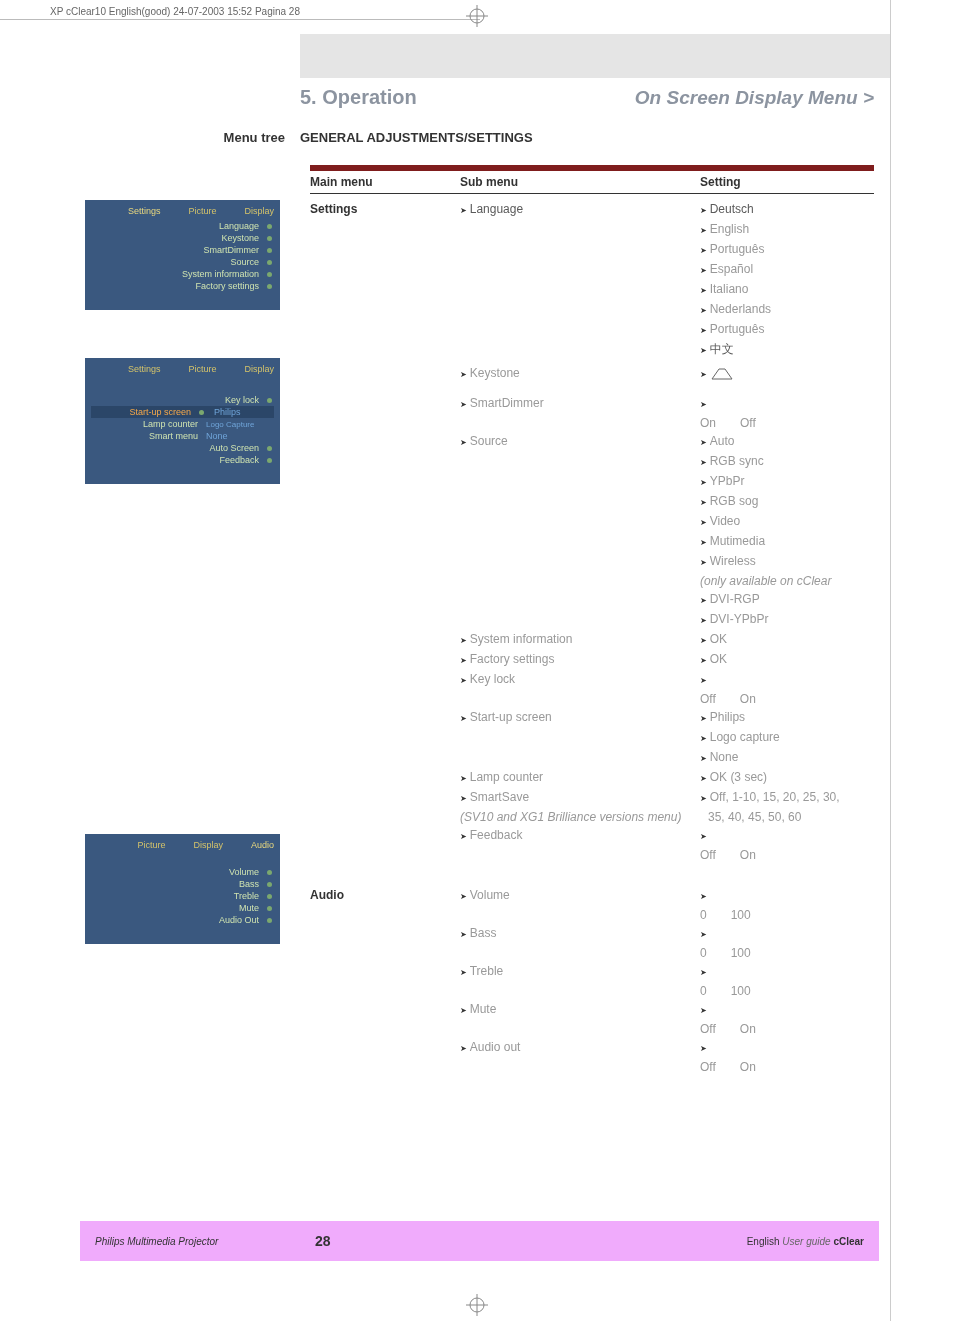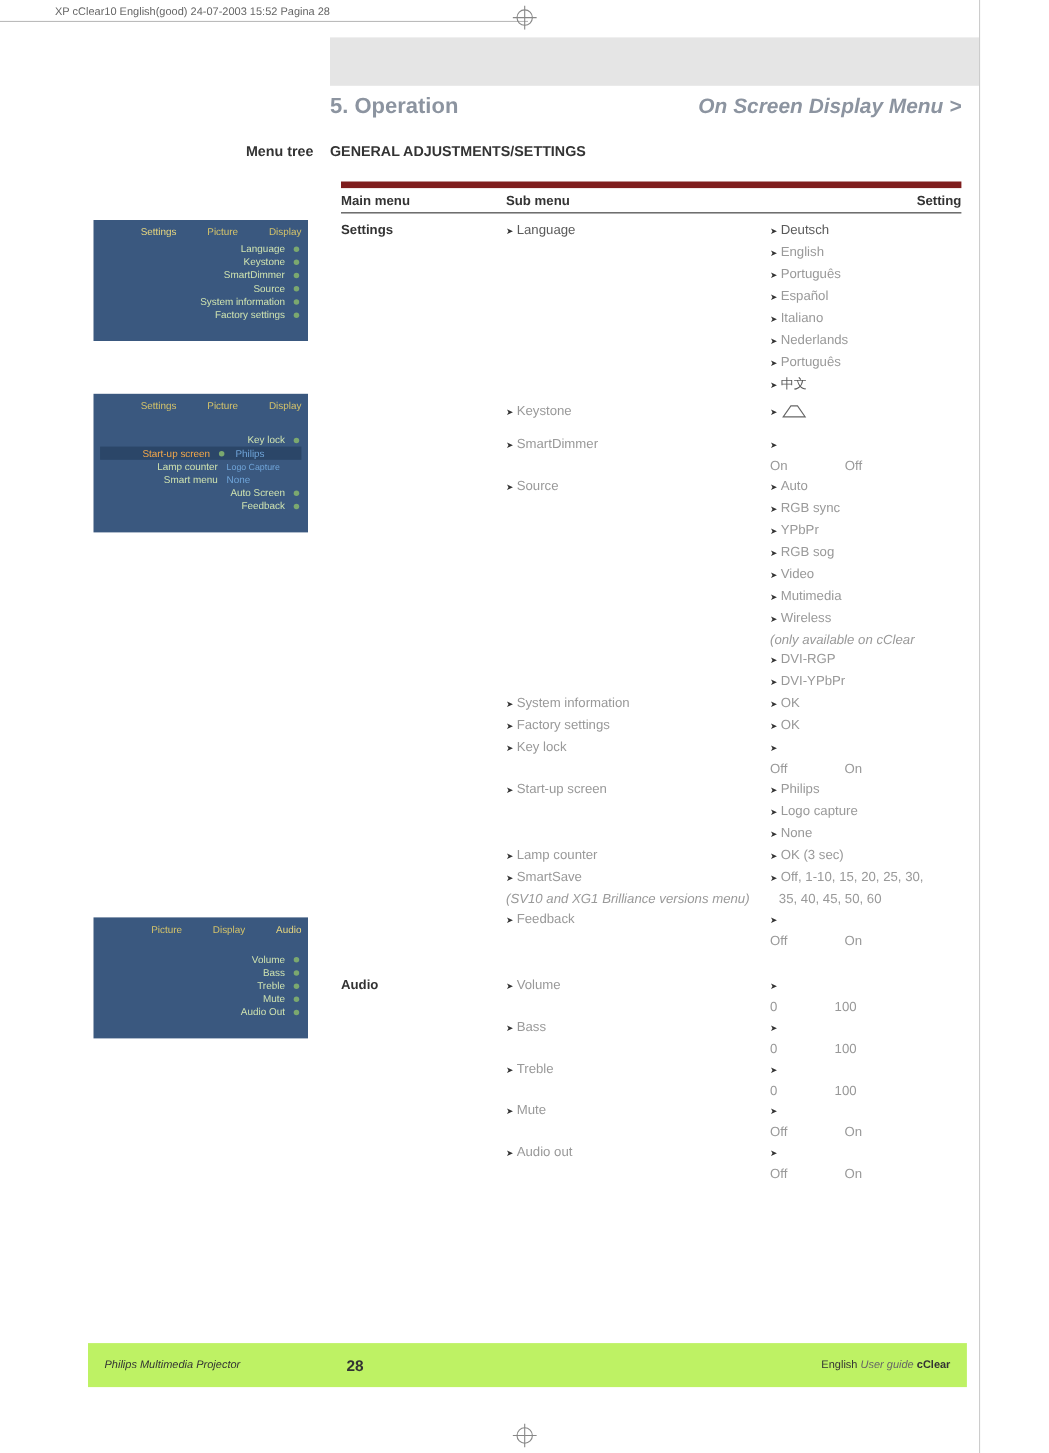--- a/index.html
+++ b/index.html
@@ -14,49 +14,49 @@
 .chapter-row{position:absolute;top:86px;left:300px;right:80px;display:flex;justify-content:space-between;align-items:baseline}
 .chapter-num{font-size:20px;font-weight:bold;color:#8c94a0}
 .chapter-title{font-size:19px;font-style:italic;font-weight:bold;color:#8c94a0}
 .section-row{position:absolute;top:130px;left:80px;right:80px;display:flex}
 .side-label{width:220px;text-align:right;font-weight:bold;font-size:13px;color:#333;padding-right:15px}
 .section-title{font-weight:bold;font-size:13px;color:#333}
 .cols-header{position:absolute;top:165px;left:310px;right:80px;display:flex;border-top:6px solid #7f1d1d;border-bottom:1px solid #333;padding:4px 0}
 .cols-header>div{font-weight:bold;font-size:12px}
 .col-main{width:150px}
 .col-sub{width:230px}
-.col-set{flex:1;text-align:right;padding-left:10px}
+.col-set{flex:1;text-align:left;padding-left:10px}
 .tree{position:absolute;top:200px;left:310px;right:80px;font-size:12px;color:#5a5a5a}
 .main-item{font-weight:bold;color:#333}
 .row{display:flex;align-items:baseline;min-height:18px;line-height:18px}
 .c1{width:150px}
 .c2{width:230px;position:relative}
 .c3{flex:1;position:relative;padding-left:10px}
 .arr::before{content:"➤";font-size:8px;color:#333;margin-right:3px}
 .grey{color:#999}
 .ital{font-style:italic;color:#999}
 .settings-block{margin-bottom:22px}
 .screenshot{position:absolute;left:85px;width:195px;background:#3a587f;color:#cfe3b0;font-size:9px;padding:6px 6px 18px}
 .shot1{top:200px}
 .shot2{top:358px}
 .shot3{top:834px}
 .ss-tabs{display:flex;justify-content:flex-end;gap:28px;margin-bottom:4px;color:#d4c36a;font-size:9px}
 .ss-tabs span.active{color:#e8d77f}
 .ss-row{display:flex;justify-content:flex-end;align-items:center;gap:8px;height:12px}
 .ss-lbl{text-align:right;flex:1}
 .ss-dot{width:5px;height:5px;border-radius:50%;background:#7ba86f;margin-right:2px}
 .ss-hl{background:#2b4668}
-.page-footer{position:absolute;bottom:60px;left:80px;right:75px;height:40px;background:#bef264;display:flex;align-items:center;justify-content:space-between;padding:0 15px;font-size:10px}
+.page-footer{position:absolute;bottom:60px;left:80px;right:75px;height:40px;background:#f0abfc;display:flex;align-items:center;justify-content:space-between;padding:0 15px;font-size:10px}
 .footer-left{font-style:italic;color:#333}
 .footer-page{font-weight:bold;font-size:14px;color:#333;position:absolute;left:235px}
 .footer-right{font-size:10px;color:#333}
 .footer-right .ital2{font-style:italic;color:#666}
 .footer-right .bold{font-weight:bold}
 .kicon{display:inline-block;vertical-align:middle}
-.set-pair{display:flex;gap:52px}
+.set-pair{display:flex;gap:24px}
 </style>
 </head>
 <body>
 
 <div class="print-header">XP cClear10 English(good)  24-07-2003  15:52  Pagina 28</div>
 <div class="page-right-rule"></div>
 
 <div class="reg-mark-top reg-mark">
 <svg width="22" height="22">
       <circle cx="11" cy="11" r="7" stroke="#888" fill="none"></circle>

